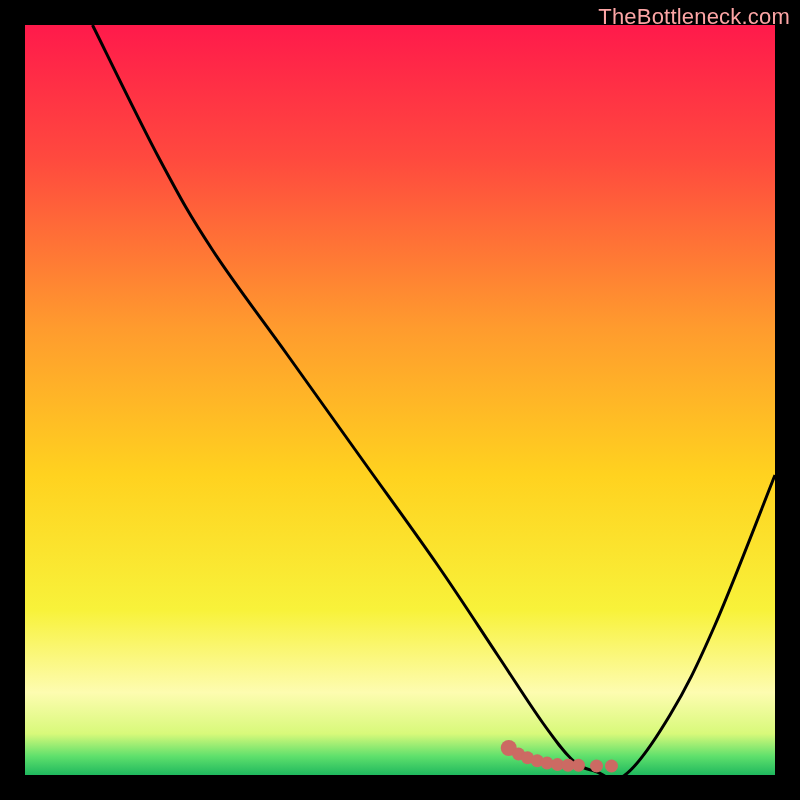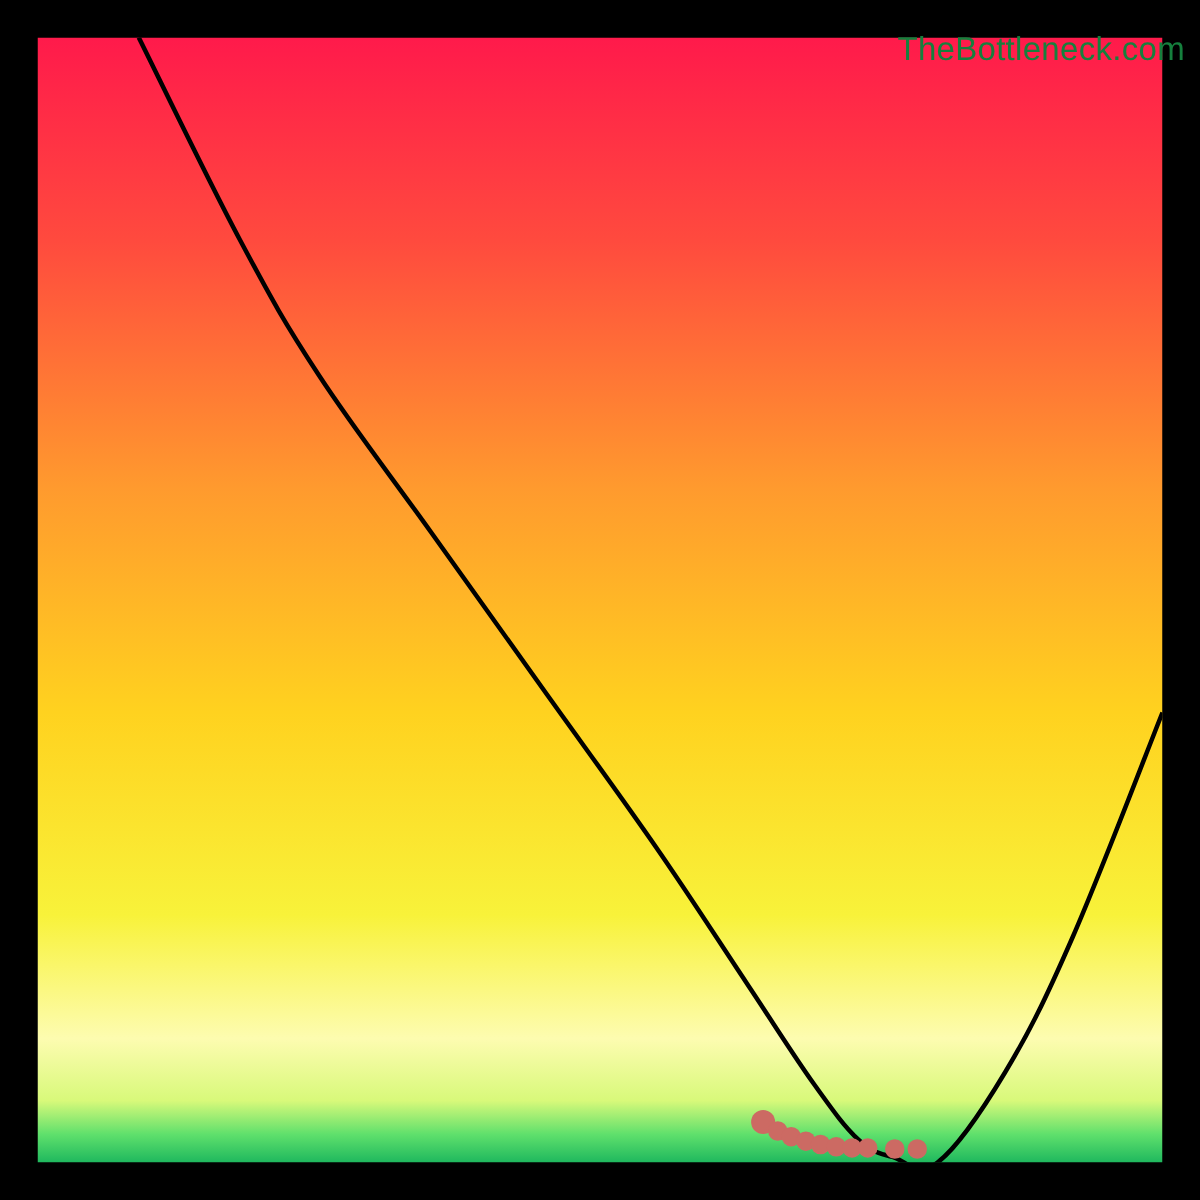--- a/index.html
+++ b/index.html
@@ -14,23 +14,23 @@
   .frame {
     position: absolute;
     left: 25px;
     top: 25px;
     width: 750px;
     height: 750px;
     background: #000;
   }
   .watermark {
     position: absolute;
-    top: 20px;
+    top: 4px;
     right: 10px;
-    color: #15803d;
+    color: #fca5a5;
     font-size: 22px;
     font-weight: 500;
     letter-spacing: 0.2px;
     z-index: 20;
   }
   svg {
     position: absolute;
     left: 0;
     top: 0;
   }

